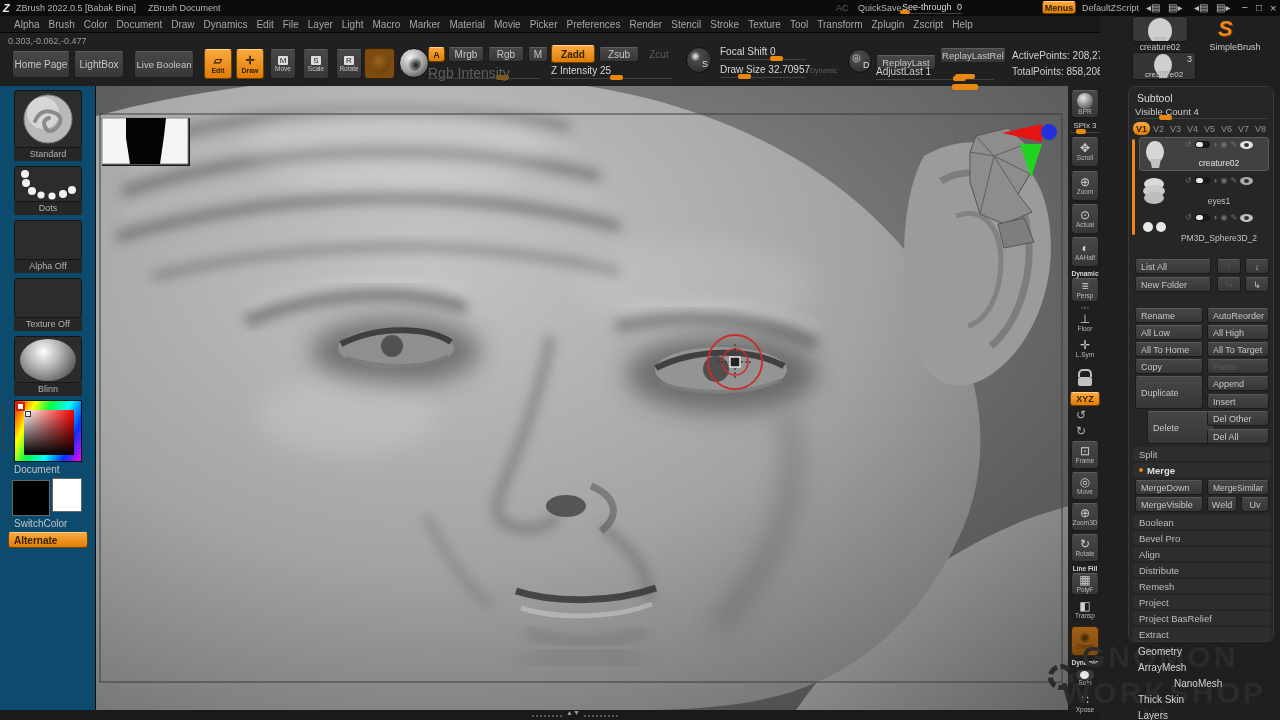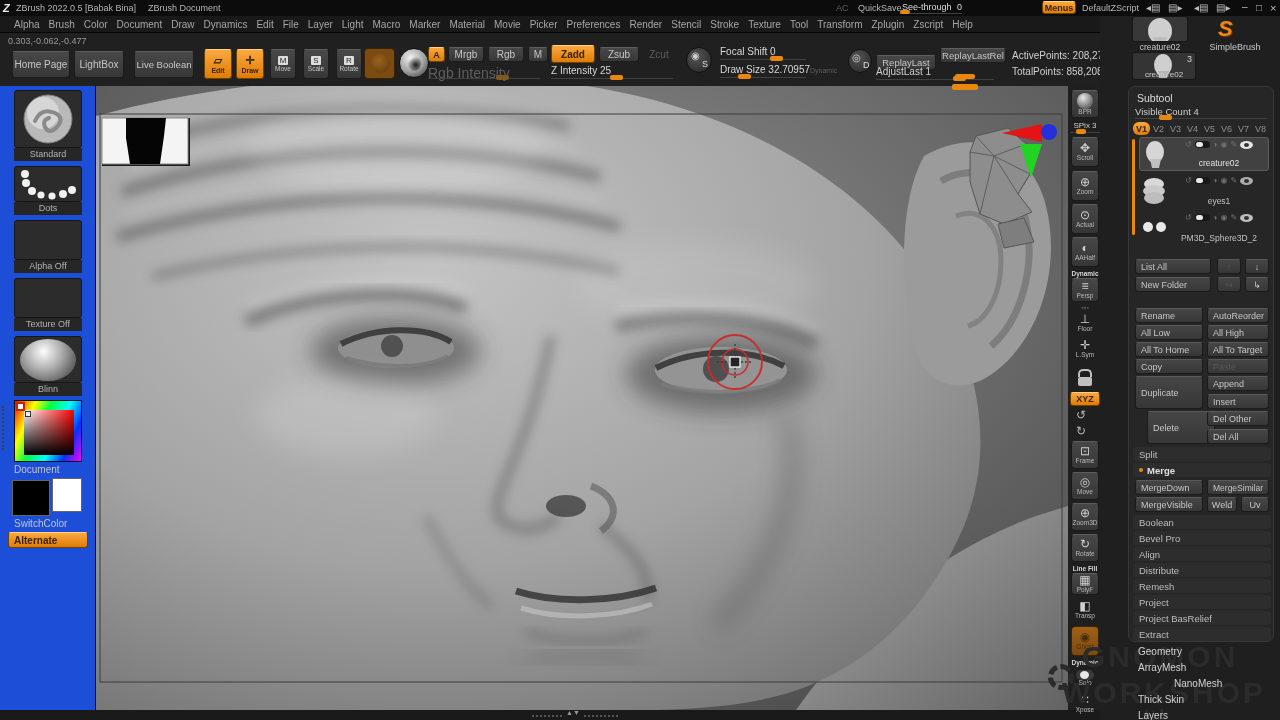--- a/index.html
+++ b/index.html
@@ -17,21 +17,21 @@
          border-radius:3px;color:#c6c6c6;font-size:10px;display:flex;align-items:center;justify-content:center;}
   .btn3d.dim{color:#5c5c5c;}
   .orangeb{background:linear-gradient(#f9a93f,#e07c06);border:1px solid #6e4200;border-top-color:#ffcf8a;
            color:#3a2300;font-weight:bold;}
   .lbl{font-size:10px;color:#c2c2c2;white-space:nowrap;}
   .dimtxt{color:#5f5f5f;}
   .track{position:absolute;height:1px;background:#0e0e0e;border-bottom:1px solid #404040;}
   .handle{position:absolute;width:13px;height:5px;background:#ea870e;border-radius:2px;}
   .handle.brown{background:#7c5a22;}
   
-  .sidebar{left:0;top:86px;width:96px;height:634px;background:#1d4ed8;border-right:1px solid #0a0a0a;}
+  .sidebar{left:0;top:86px;width:96px;height:634px;background:#0c4a6e;border-right:1px solid #0a0a0a;}
   .thumbbox{background:#2c2c2c;border:1px solid #161616;border-radius:3px;}
   .tlabel{font-size:9px;color:#b2b2b2;background:#262626;text-align:center;line-height:13px;
           overflow:hidden;white-space:nowrap;}
   
   .rsbtn{background:linear-gradient(#474747,#363636);border:1px solid #1a1a1a;border-top-color:#5c5c5c;
          border-radius:4px;display:flex;flex-direction:column;align-items:center;justify-content:center;
          color:#b9b9b9;font-size:6.5px;line-height:1.05;}
   .rsbtn .g{font-size:12px;color:#cfcfcf;}
   .rslab{font-size:6.5px;color:#9a9a9a;text-align:center;}
   

